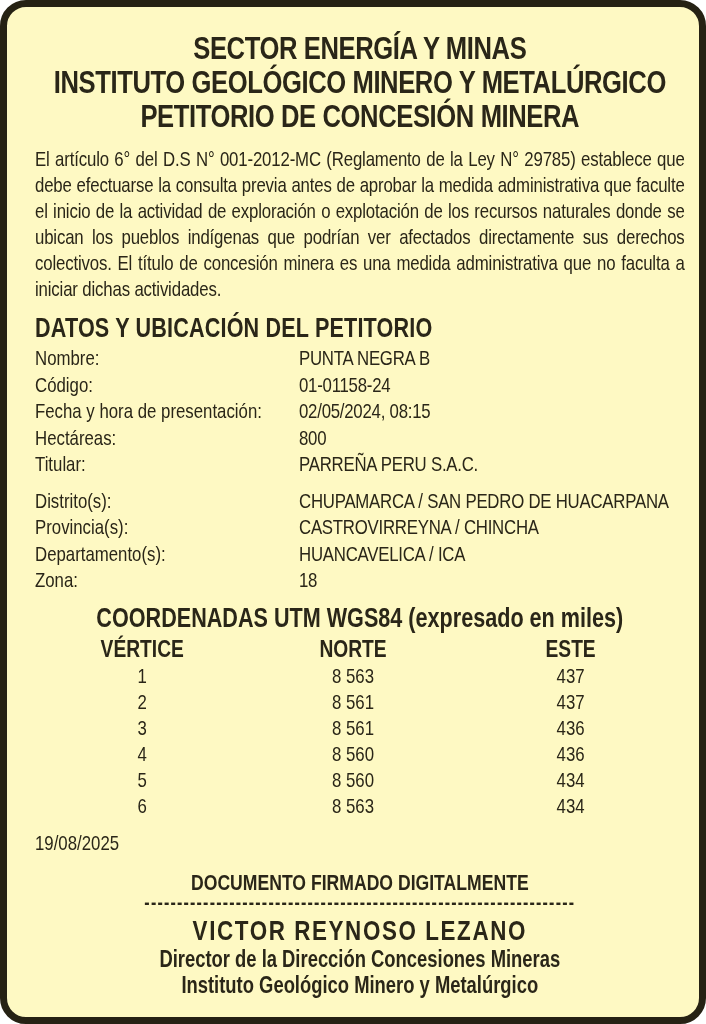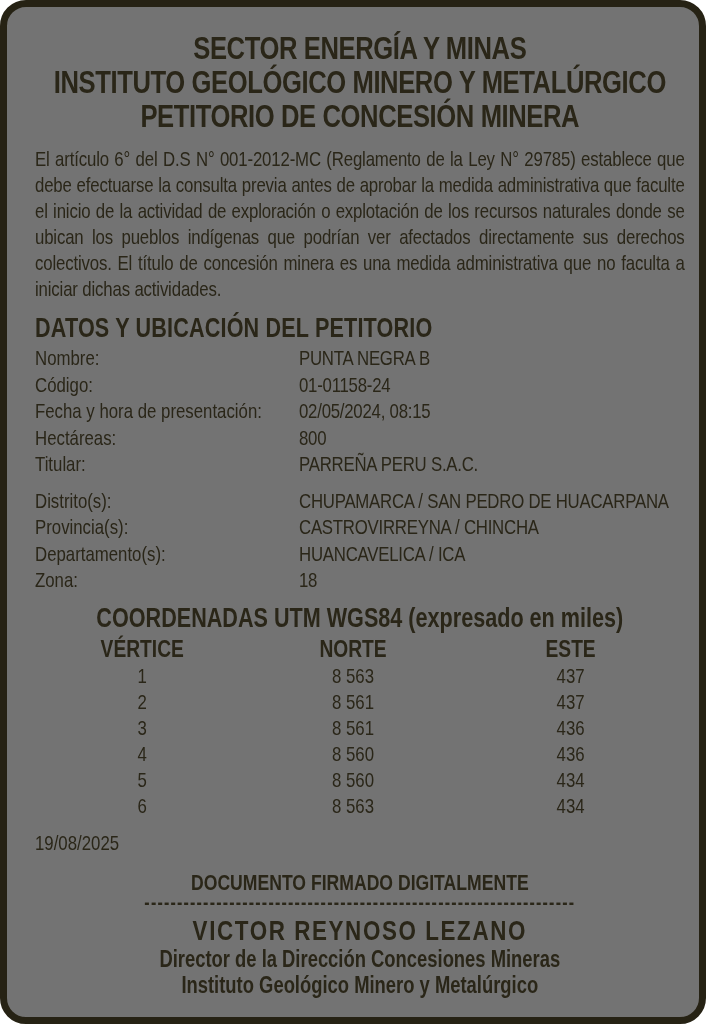--- a/index.html
+++ b/index.html
@@ -12,21 +12,21 @@
     height: 1024px;
     font-family: "Liberation Sans", sans-serif;
     color: #2a2618;
   }
   .card {
     box-sizing: border-box;
     width: 706px;
     height: 1024px;
     border: 7px solid #262214;
     border-radius: 26px;
-    background: #737373;
+    background: #fef9c3;
     padding: 24px 0 0 28px;
     overflow: hidden;
   }
   
   .condense {
     width: 812px;
     transform: scaleX(0.8);
     transform-origin: top left;
   }
   .doc-header {

